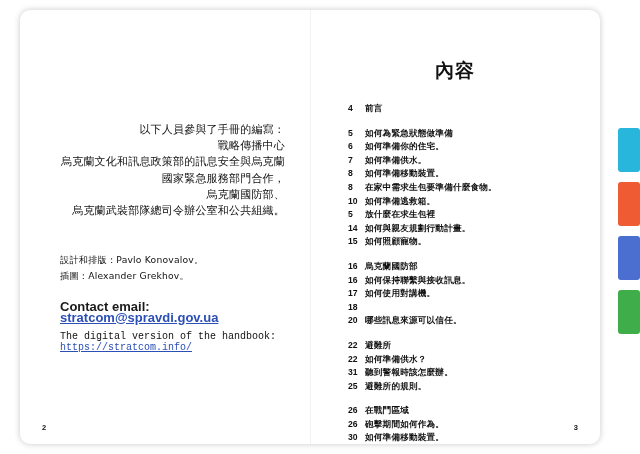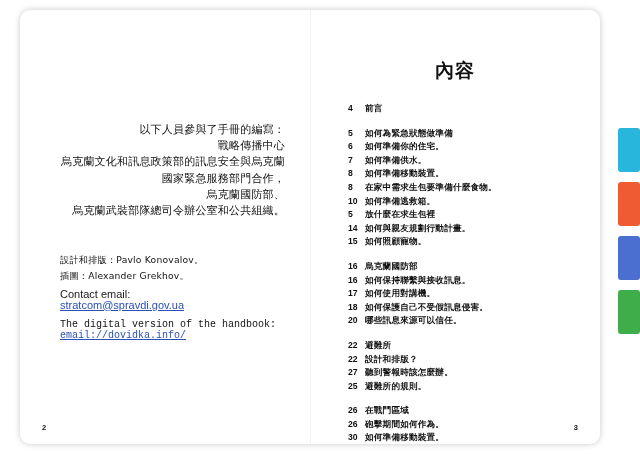--- a/index.html
+++ b/index.html
@@ -82,25 +82,26 @@
   .credits-block div {
     white-space: nowrap;
   }
   .roles-block {
     margin-top: 33px;
     font-size: 9.2px;
     line-height: 16.2px;
     letter-spacing: 0.2px;
   }
   .contact-block {
-    margin-top: 4px;
-    font-size: 11px;
+    margin-top: 16px;
+    font-size: 13px;
     line-height: 11px;
     color: #1a1a1a;
     font-family: "Liberation Sans", sans-serif;
+    font-weight: bold;
   }
   .contact-block a,
   .link {
     color: #2b4fb5;
     text-decoration: underline;
     word-break: break-all;
   }
   .handbook-block {
     margin-top: 8px;
     font-size: 10px;
@@ -192,21 +193,21 @@
           <div>插圖：Alexander Grekhov。</div>
         </div>
 
         <div class="contact-block">
           <div>Contact email:</div>
           <a class="link" href="#">stratcom@spravdi.gov.ua</a>
         </div>
 
         <div class="handbook-block">
           <div>The digital version of the handbook:</div>
-          <a class="link" href="#">email://dovidka.info/</a>
+          <a class="link" href="#">https://stratcom.info/</a>
         </div>
       </div>
 
       <div class="pagenum left">2</div>
     </div>
 
     <div class="right-page">
       <div class="toc-title cjk">內容</div>
 
       <div class="toc cjk">
@@ -265,39 +266,38 @@
           <div class="toc-row head">
             <span class="pg">16</span>
             <span class="txt">如何保持聯繫與接收訊息。</span>
           </div>
           <div class="toc-row head">
             <span class="pg">17</span>
             <span class="txt">如何使用對講機。</span>
           </div>
           <div class="toc-row head">
             <span class="pg">18</span>
-            <span class="txt">如何保護自己不受假訊息侵害。</span>
           </div>
           <div class="toc-row head">
             <span class="pg">20</span>
             <span class="txt">哪些訊息來源可以信任。</span>
           </div>
         </div>
 
         <div class="toc-group">
           <div class="toc-row head">
             <span class="pg">22</span>
             <span class="txt">避難所</span>
           </div>
           <div class="toc-row head">
             <span class="pg">22</span>
-            <span class="txt">設計和排版？</span>
-          </div>
-          <div class="toc-row head">
-            <span class="pg">27</span>
+            <span class="txt">如何準備供水？</span>
+          </div>
+          <div class="toc-row head">
+            <span class="pg">31</span>
             <span class="txt">聽到警報時該怎麼辦。</span>
           </div>
           <div class="toc-row head">
             <span class="pg">25</span>
             <span class="txt">避難所的規則。</span>
           </div>
         </div>
 
         <div class="toc-group">
           <div class="toc-row head">

